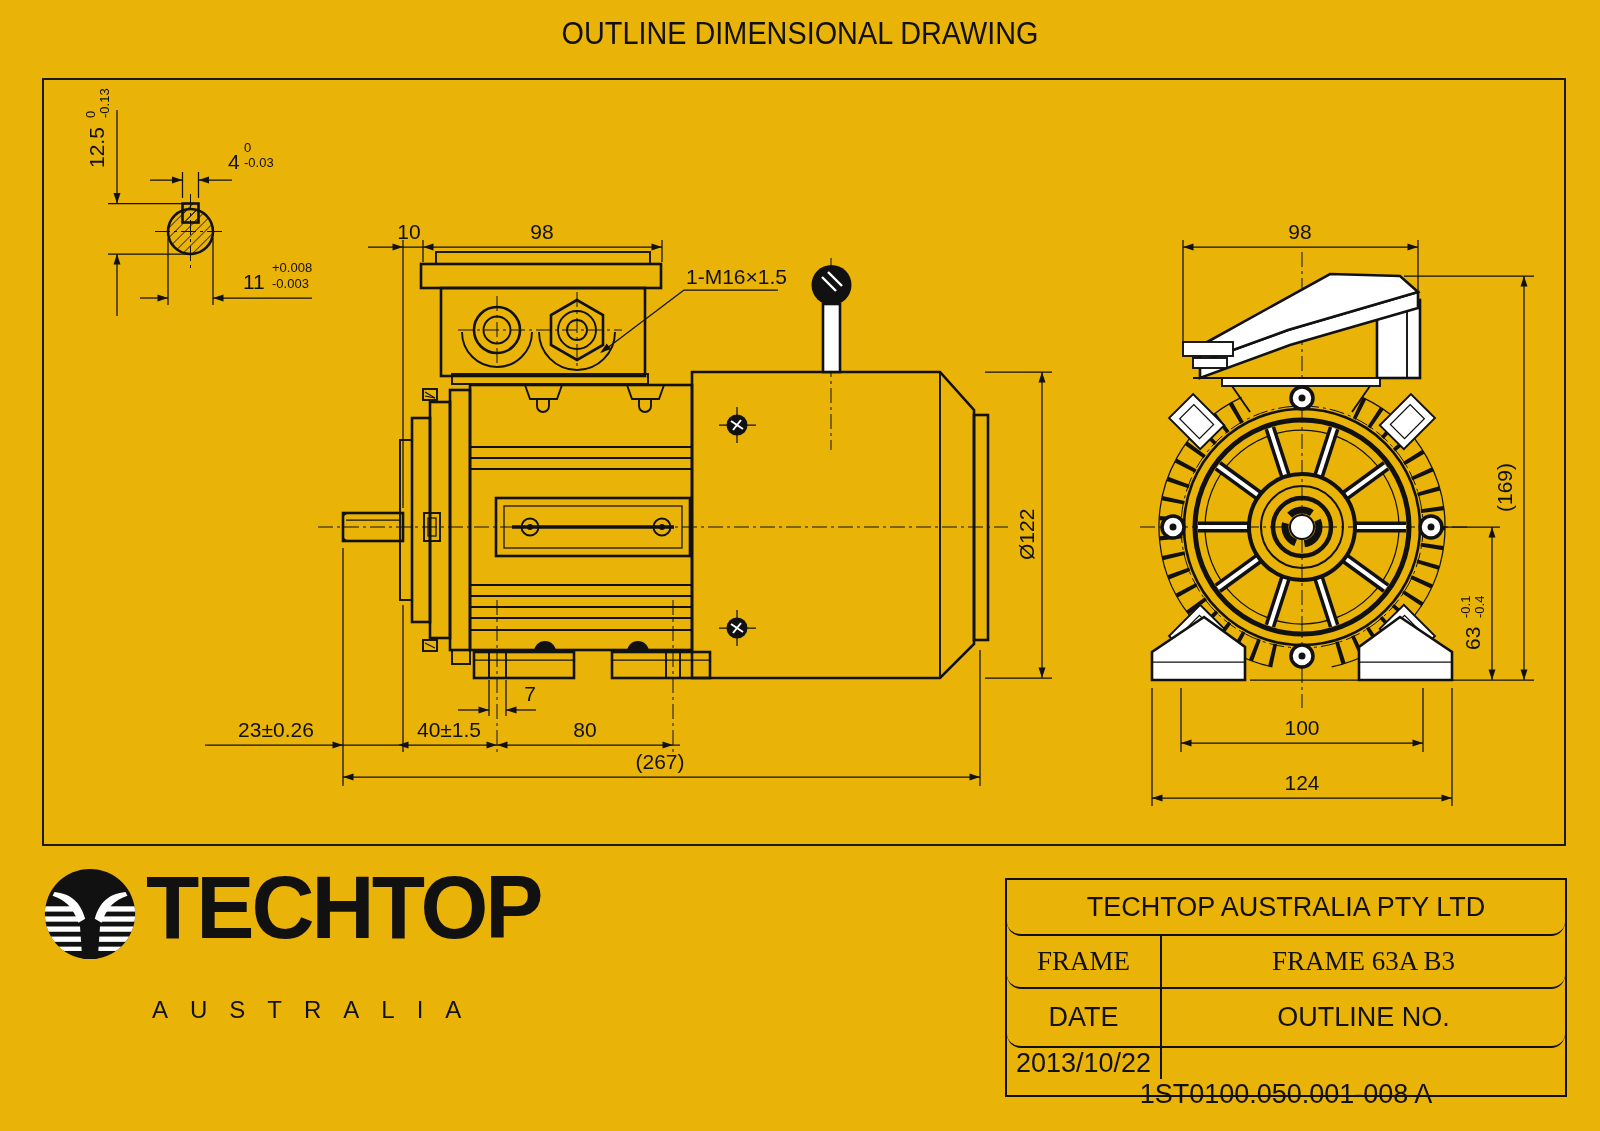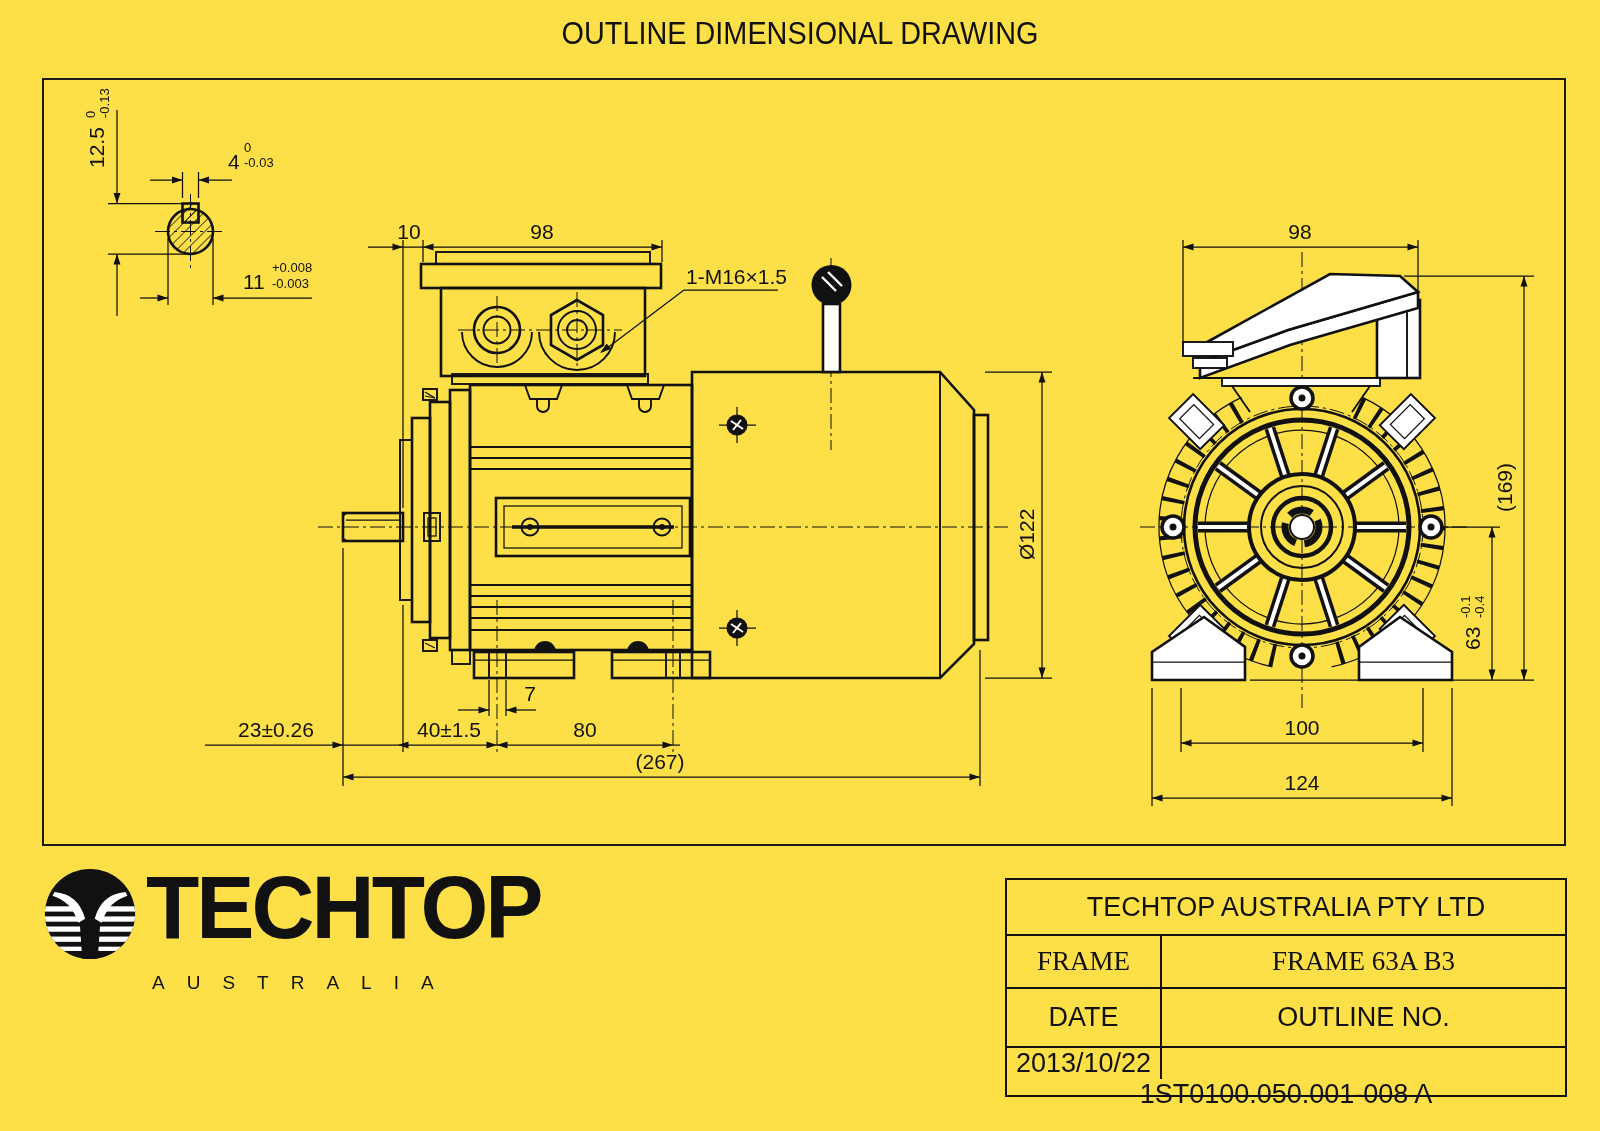--- a/index.html
+++ b/index.html
@@ -1,40 +1,40 @@
 <!DOCTYPE html>
 <html><head>
 <meta charset="utf-8">
 <style>
   html,body{margin:0;padding:0;background:#fff;}
-  .page{position:relative;width:1600px;height:1131px;background:#fde047;overflow:hidden;
+  .page{position:relative;width:1600px;height:1131px;background:#eab308;overflow:hidden;
         font-family:"Liberation Sans",sans-serif;color:#111;}
   .page-title{position:absolute;left:0;right:0;top:16px;text-align:center;
         font-size:31px;letter-spacing:0px;transform:scaleX(.93);white-space:nowrap;}
   .frame{position:absolute;left:42px;top:78px;width:1524px;height:768px;border:2px solid #1a1a1a;box-sizing:border-box;}
   .drawing{position:absolute;left:0;top:0;}
   
   .ol{fill:none;stroke:#111;stroke-width:2.6;stroke-linejoin:miter;}
   .ol2{fill:none;stroke:#111;stroke-width:1.9;}
   .thin{fill:none;stroke:#111;stroke-width:1.25;}
   .cl{fill:none;stroke:#111;stroke-width:1;stroke-dasharray:15 4 3 4;}
   .ah{fill:#111;stroke:none;}
   .dt{font-family:"Liberation Sans",sans-serif;font-size:21px;fill:#111;}
   .dtm{text-anchor:middle;}
   .dts{font-family:"Liberation Sans",sans-serif;font-size:13px;fill:#111;}
   .wl{stroke:#fff;fill:none;}
   
   .logo-emblem{position:absolute;left:42px;top:866px;}
   .logo-brand{position:absolute;left:146px;top:856px;font-size:89px;font-weight:bold;
         letter-spacing:-3px;transform:scaleX(.98);transform-origin:left;}
-  .logo-country{position:absolute;left:152px;top:972px;font-size:19px;letter-spacing:22px;white-space:nowrap;}
+  .logo-country{position:absolute;left:152px;top:996px;font-size:24px;letter-spacing:22px;white-space:nowrap;}
   
   .tb{position:absolute;left:1005px;top:878px;width:562px;height:219px;border:2px solid #111;
       box-sizing:border-box;font-size:27px;}
-  .tb .tr{display:flex;border-bottom:2px solid #111;box-sizing:border-box;}
+  .tb .tr{display:flex;border-bottom:2px solid #111;box-sizing:border-box;border-radius:14px;}
   .tb .tr:last-child{border-bottom:none;}
   .tb .td{display:flex;align-items:center;justify-content:center;box-sizing:border-box;}
   .tb .c1{width:155px;border-right:2px solid #111;}
   .tb .c2{flex:1;}
   .r1{height:56px;} .r2{height:53px;font-family:Liberation Serif, serif;} .r3{height:59px;} .r4{height:53px;flex-direction:column;}
 </style>
 </head>
 <body>
 
 <div class="page">

